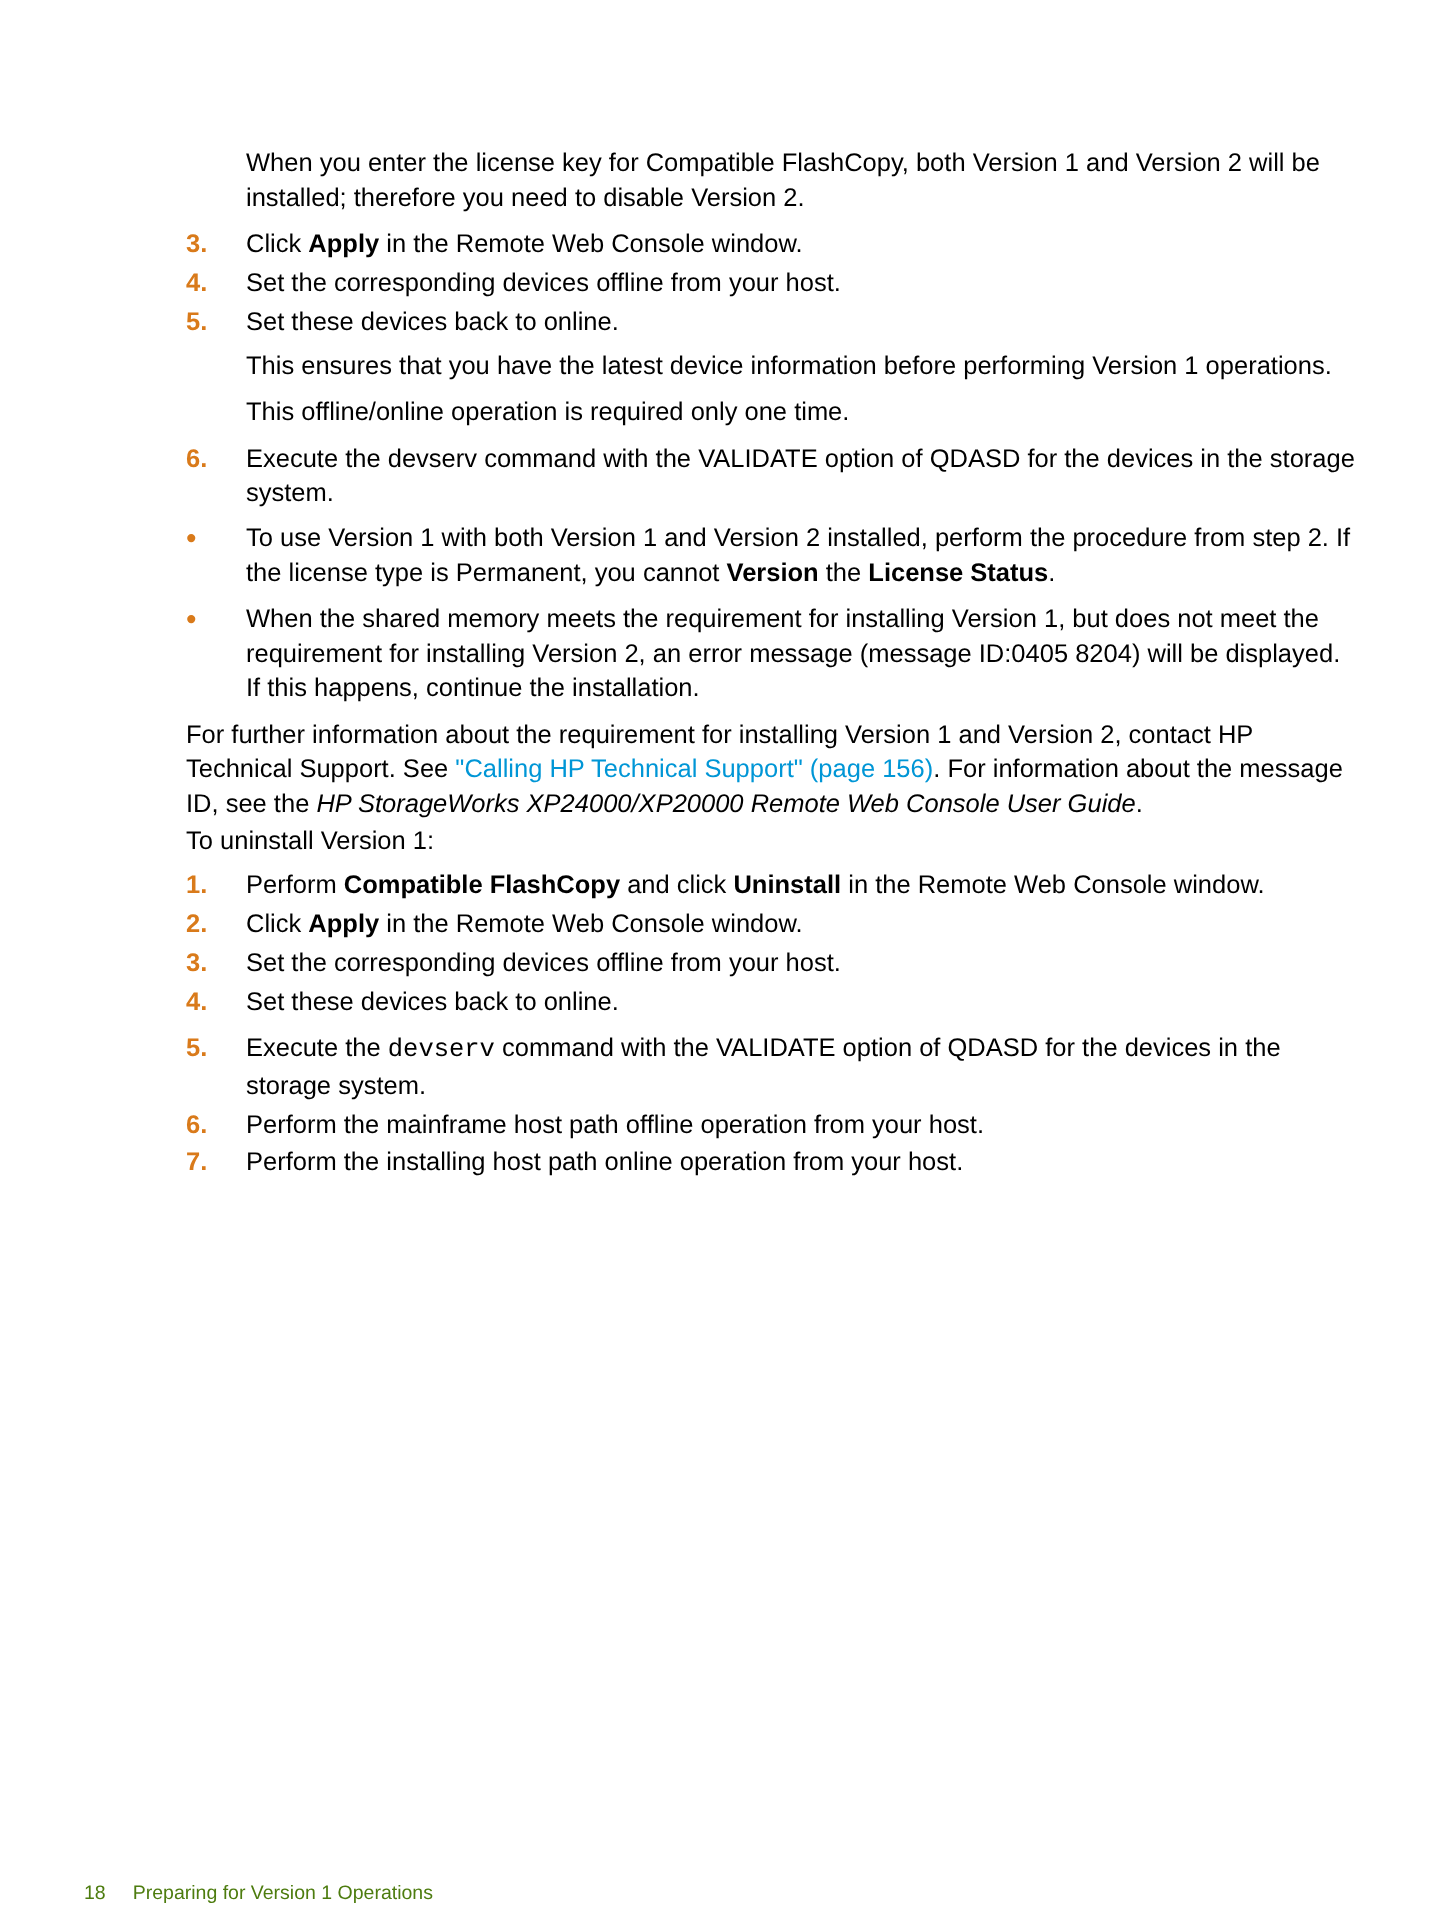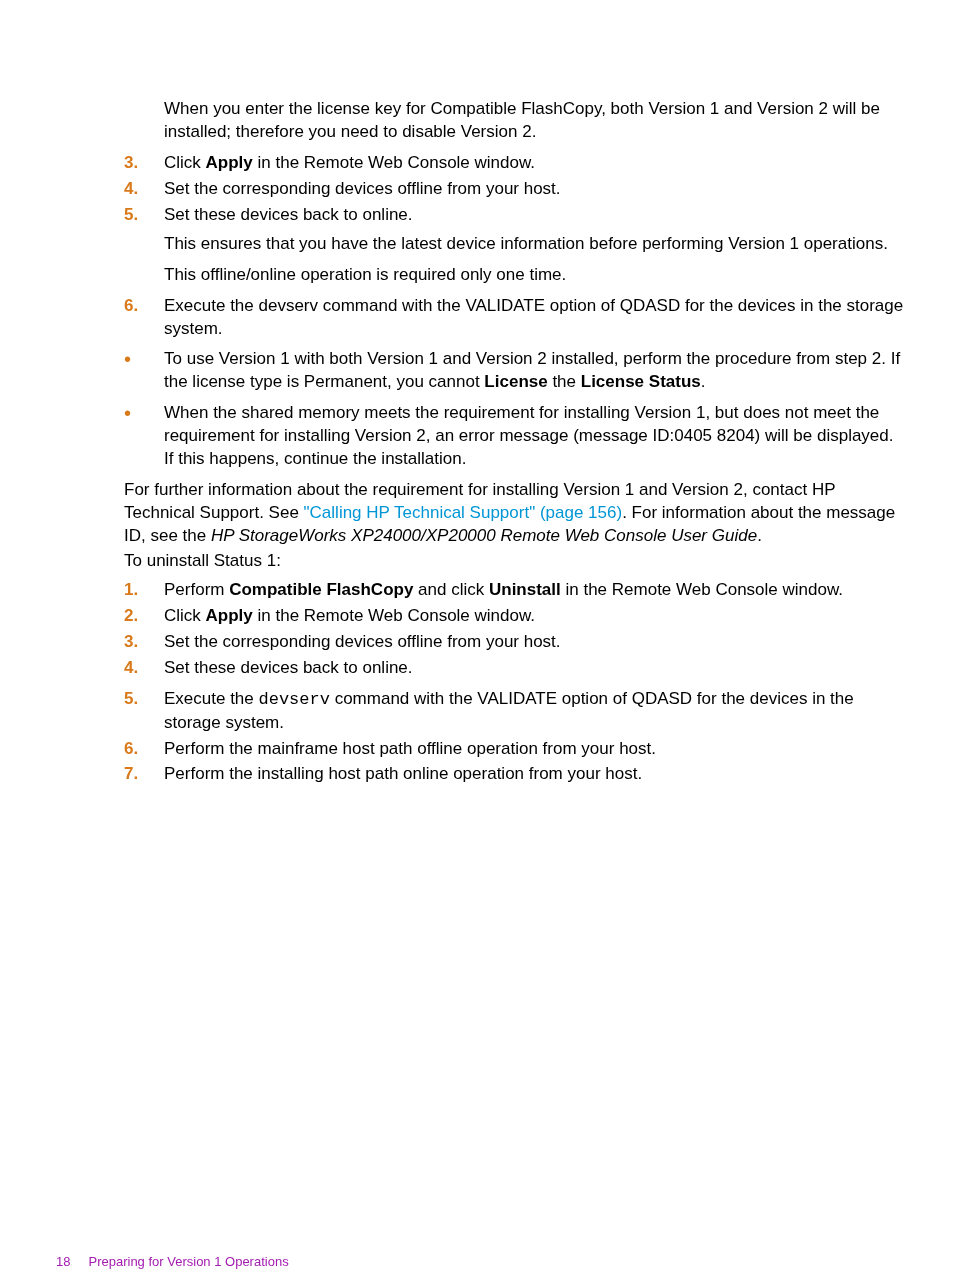--- a/index.html
+++ b/index.html
@@ -72,21 +72,21 @@
   .sub-intro {
     margin: 0 0 6px 68px;
   }
   .link { color: #0096d6; }
   .mono { font-family: "Courier New", Courier, monospace; }
   .footer {
     position: absolute;
     left: 56px;
     bottom: 40px;
     font-size: 13px;
-    color: #a21caf;
+    color: #4d7c0f;
   }
   .footer .pg { display: inline-block; margin-right: 18px; }
   b { font-weight: bold; }
   em.italic { font-style: italic; text-align: center; }
 </style>
 </head>
 <body>
 
 <div class="page">
   <div class="content">
@@ -116,37 +116,37 @@
       </li>
       <li style="margin-top:8px">
         <span class="num">6.</span>
         <div class="li-body">
             <p>Execute the devserv command with the VALIDATE option of QDASD for the devices in the storage system.</p>
           </div>
       </li>
       <li style="margin-top:8px">
         <span class="bullet">•</span>
         <div class="li-body">
-            <p><span>To use Version 1 with both Version 1 and Version 2 installed, perform the procedure from step 2. If the license type is Permanent, you cannot </span><b>License</b><span> the </span><b>License Status</b><span>.</span></p>
+            <p><span>To use Version 1 with both Version 1 and Version 2 installed, perform the procedure from step 2. If the license type is Permanent, you cannot </span><b>Version</b><span> the </span><b>License Status</b><span>.</span></p>
           </div>
       </li>
       <li style="margin-top:8px">
         <span class="bullet">•</span>
         <div class="li-body">
             <p>When the shared memory meets the requirement for installing Version 1, but does not meet the requirement for installing Version 2, an error message (message ID:0405 8204) will be displayed. If this happens, continue the installation.</p>
           </div>
       </li>
     </ol>
 
     <div class="after-list" style="margin-top:8px">
       <p><span>For further information about the requirement for installing Version 1 and Version 2, contact HP Technical Support. See </span><span class="link">"Calling HP Technical Support" (page 156)</span><span>. For information about the message ID, see the </span><em class="italic">HP StorageWorks XP24000/XP20000 Remote Web Console User Guide</em><span>.</span></p>
     </div>
 
 
-    <p class="sub-intro">To uninstall Status 1:</p>
+    <p class="sub-intro">To uninstall Version 1:</p>
 
     <ol class="main-list">
       <li>
         <span class="num">1.</span>
         <div class="li-body">
             <p><span>Perform </span><b>Compatible FlashCopy</b><span> and click </span><b>Uninstall</b><span> in the Remote Web Console window.</span></p>
           </div>
       </li>
       <li>
         <span class="num">2.</span>

